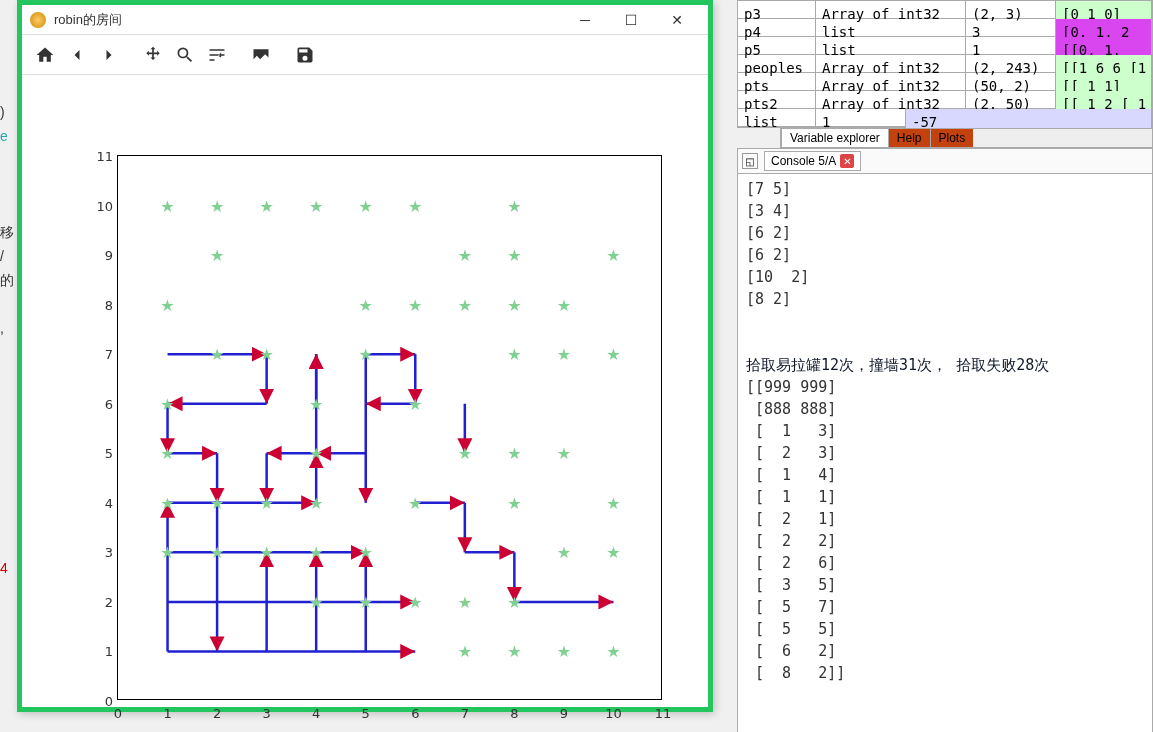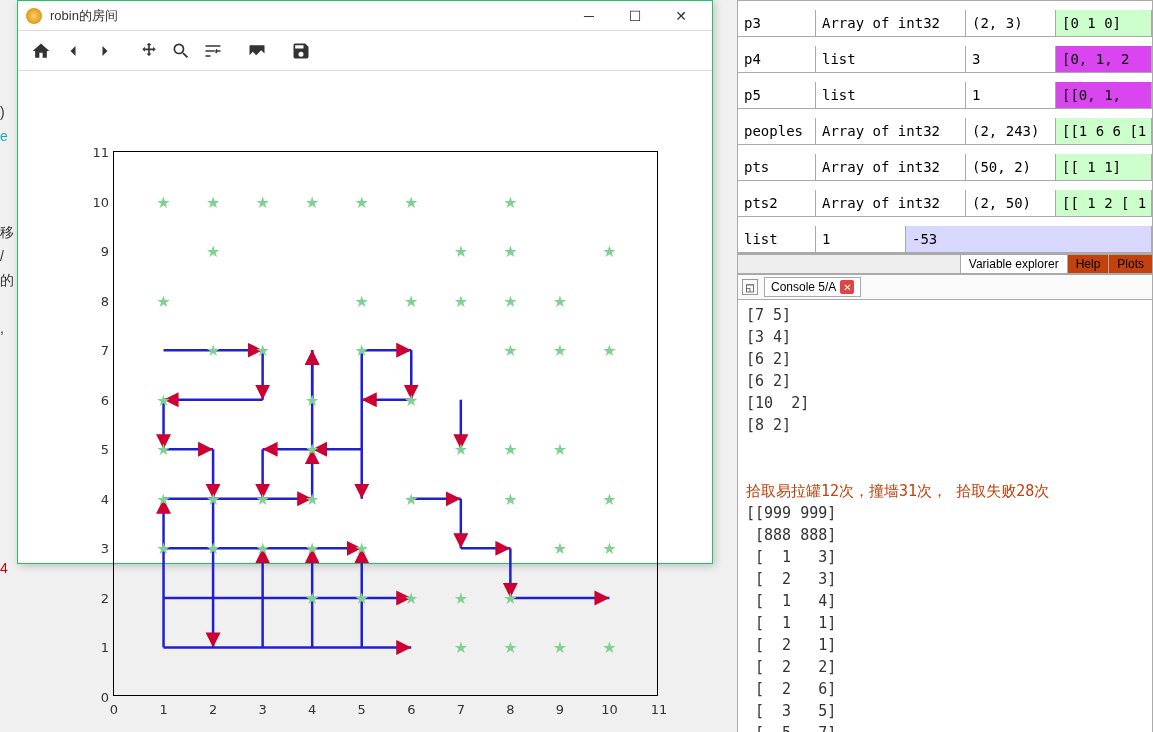--- a/index.html
+++ b/index.html
@@ -1,55 +1,55 @@
 <!DOCTYPE html>
 <html><head>
 <meta charset="utf-8">
 <style>
 * { box-sizing: border-box; margin: 0; padding: 0; }
 body { font-family: "Microsoft YaHei", sans-serif; font-size: 13px; background: #f0f0f0; width: 1153px; height: 732px; overflow: hidden; position: relative; }
 .bg-text { position: absolute; left: 0; top: 100px; color: #333; font-size: 14px; line-height: 24px; }
 .bg-red { color: #c00; }
 .bg-teal { color: #2aa; }
-.plot-window { position: absolute; left: 17px; top: 0; width: 696px; height: 564px; background: #fff; border: 1px solid #22c55e; box-shadow: 2px 2px 8px rgba(0,0,0,0.2); display: flex; flex-direction: column; }
+.plot-window { position: absolute; left: 17px; top: 0; width: 696px; height: 712px; background: #fff; border: 5px solid #22c55e; box-shadow: 2px 2px 8px rgba(0,0,0,0.2); display: flex; flex-direction: column; }
 .titlebar { height: 30px; background: #fff; display: flex; align-items: center; padding: 0 8px; border-bottom: 1px solid #ddd; }
 .titlebar-icon { width: 16px; height: 16px; border-radius: 50%; background: radial-gradient(circle, #ffcc66, #cc8800); margin-right: 8px; }
 .titlebar-title { flex: 1; color: #333; font-size: 13px; }
 .win-controls { display: flex; gap: 0; }
 .win-btn { width: 46px; height: 28px; display: flex; align-items: center; justify-content: center; color: #333; cursor: pointer; font-size: 14px; }
 .toolbar { height: 40px; display: flex; align-items: center; padding: 0 8px; gap: 2px; border-bottom: 1px solid #ddd; }
 .tool-btn { width: 30px; height: 30px; display: flex; align-items: center; justify-content: center; cursor: pointer; color: #333; }
 .tool-btn svg { width: 20px; height: 20px; }
 .tool-sep { width: 10px; }
 .plot-area { flex: 1; background: #fff; position: relative; }
 .axes { position: absolute; left: 95px; top: 80px; width: 545px; height: 545px; border: 1px solid #000; }
 .tick-y { position: absolute; left: -30px; width: 25px; text-align: right; font-size: 13px; transform: translateY(-50%); color: #333; font-family: "DejaVu Sans", sans-serif; }
 .tick-x { position: absolute; bottom: -22px; text-align: center; font-size: 13px; transform: translateX(-50%); color: #333; font-family: "DejaVu Sans", sans-serif; }
 .star { position: absolute; color: #7fd191; font-size: 16px; transform: translate(-50%, -50%); }
 .arrow-svg { position: absolute; left: 0; top: 0; width: 100%; height: 100%; overflow: visible; }
 .right-panel { position: absolute; left: 737px; top: 0; right: 0; height: 732px; display: flex; flex-direction: column; }
 .var-table { background: #fff; border: 1px solid #aaa; font-family: "Consolas", monospace; font-size: 14px; }
-.var-row { display: flex; border-bottom: 1px solid #aaa; height: 36px; align-items: flex-end; }
+.var-row { display: flex; border-bottom: 1px solid #aaa; height: 18px; align-items: flex-start; }
 .var-cell { padding: 5px 6px; border-right: 1px solid #aaa; overflow: hidden; white-space: nowrap; }
 .var-name { width: 78px; }
 .var-type { width: 150px; }
 .var-size { width: 90px; }
 .var-val { flex: 1; background: #d946ef; }
 .var-val.green { background: #ccffcc; }
 .var-val.purple { background: #d8d8ff; }
-.tabs-row { display: flex; justify-content: flex-end; background: #eee; border: 1px solid #aaa; height: 22px; }
+.tabs-row { display: flex; background: #eee; border: 1px solid #aaa; height: 22px; margin-left: 43px; }
 .tab { padding: 2px 8px; border-left: 1px solid #aaa; font-size: 12px; cursor: pointer; background: #c2410c; }
 .tab.active { background: #fff; }
 .console-panel { flex: 1; background: #fff; border: 1px solid #aaa; display: flex; flex-direction: column; }
 .console-tabs { display: flex; align-items: center; padding: 2px 4px; border-bottom: 1px solid #aaa; gap: 6px; background: #fafafa; }
 .console-tab { padding: 2px 6px; border: 1px solid #aaa; background: #fff; font-size: 12px; display: flex; align-items: center; gap: 4px; }
 .pop-btn { width: 16px; height: 16px; border: 1px solid #999; display: flex; align-items: center; justify-content: center; cursor: pointer; font-size: 10px; }
 .close-tab { color: #fff; background: #d44; border-radius: 2px; width: 14px; height: 14px; display: flex; align-items: center; justify-content: center; font-size: 10px; cursor: pointer; }
 .console-body { flex: 1; padding: 4px 8px; font-family: "Consolas", monospace; font-size: 15px; overflow: hidden; white-space: pre; color: #333; line-height: 22px; position: relative; }
-.console-body .cn { color: #c2410c; }
+.console-body .cn { color: #0f172a; }
 </style>
 </head>
 <body>
 
 <div class="bg-text">
   <span>)</span><br>
   <span class="bg-teal">e</span><br><br><br><br>
   <span>移</span><br>
   <span>/</span><br>
   <span>的</span><br><br>
@@ -270,21 +270,21 @@
       <div class="var-row">
         <div class="var-cell var-name">pts2</div>
   <div class="var-cell var-type">Array of int32</div>
   <div class="var-cell var-size">(2, 50)</div>
   <div class="var-cell var-val green">[[ 1  2
  [ 1  1</div>
       </div>
       <div class="var-row">
         <div class="var-cell var-name">list</div>
   <div class="var-cell var-size">1</div>
-  <div class="var-cell var-val purple">-53</div>
+  <div class="var-cell var-val purple">-57</div>
       </div>
     </div>
   <div class="tabs-row">
     <div class="tab active">Variable explorer</div>
     <div class="tab">Help</div>
     <div class="tab">Plots</div>
   </div>
   <div class="console-panel">
     <div class="console-tabs">
       <div class="pop-btn">◱</div>

